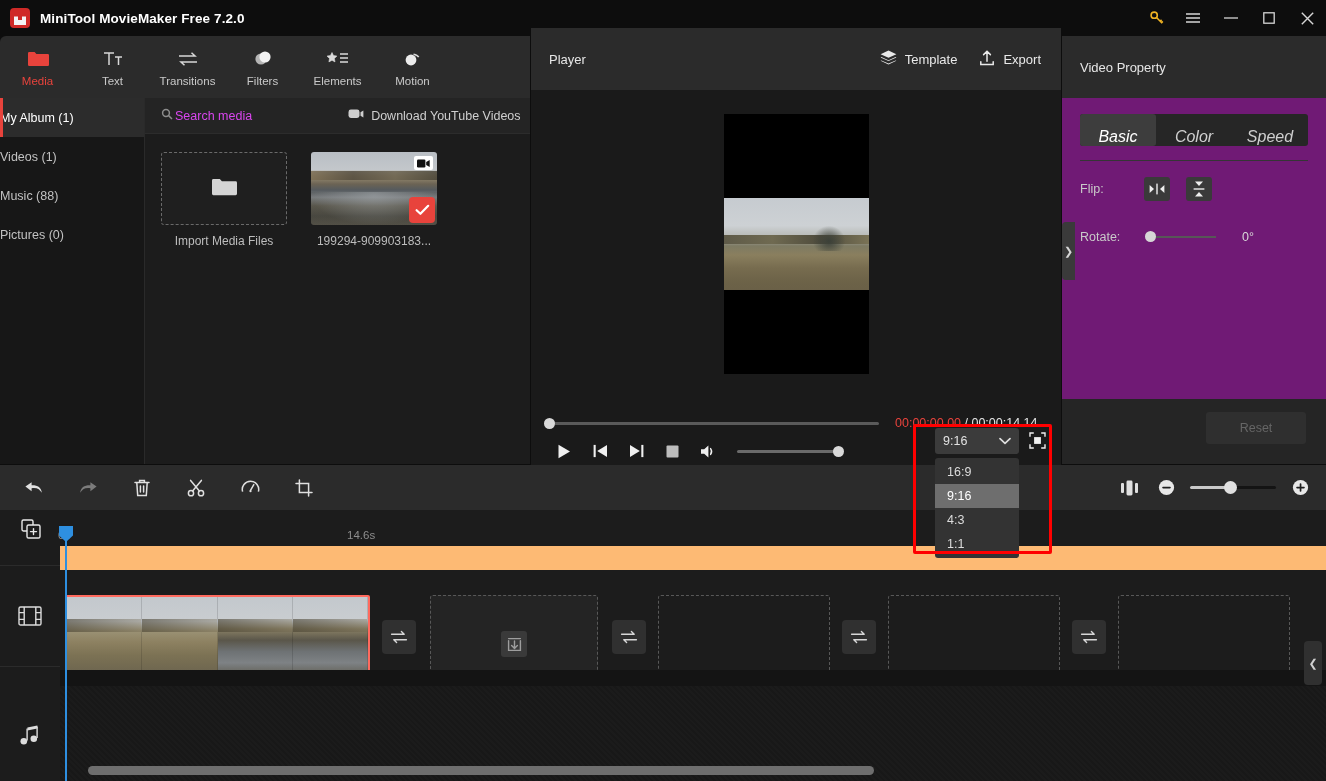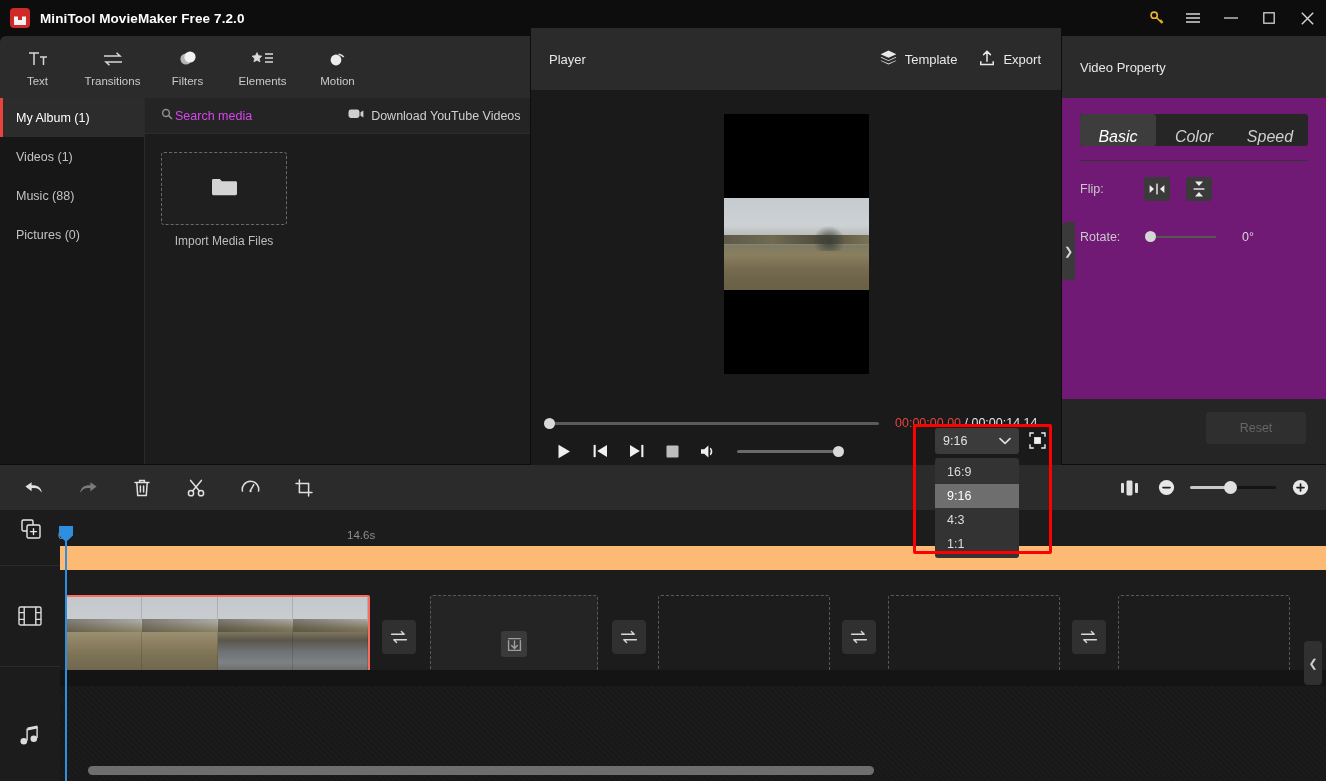--- a/index.html
+++ b/index.html
@@ -61,21 +61,21 @@
   
   .media-panel {
     position: absolute; left: 0; top: 98px; width: 530px; height: 366px;
     background: #1c1c1c;
   }
   .media-side {
     position: absolute; left: 0; top: 0; width: 145px; height: 366px;
     background: #171717; border-right: 1px solid #2a2a2a;
   }
   .side-item {
-    height: 39px; display: flex; align-items: center; padding-left: 16px;
+    height: 39px; display: flex; align-items: center; 
     font-size: 12.5px; color: #c2c2c2; position: relative;
   }
   .side-item.active { background: #2c2c2c; color: #ffffff; }
   .side-item.active::before {
     content: ""; position: absolute; left: 0; top: 0; width: 3px; height: 39px;
     background: #e8433c;
   }
   .media-main { position: absolute; left: 145px; top: 0; right: 0; height: 366px; }
   .media-topbar {
     height: 36px; background: #242424; display: flex; align-items: center;
@@ -313,20 +313,28 @@
       </div>
       <div class="win-btn close">
         <svg width="13" height="13" viewBox="0 0 13 13" stroke="#d6d6d6" stroke-width="1.4">
             <path d="M0.8 0.8 L12.2 12.2 M12.2 0.8 L0.8 12.2"></path>
           </svg>
       </div>
     </div>
   </div>
 
   <div class="toolbar">
+    <div class="tool-tab active">
+      <span class="ico">
+        <svg width="22" height="18" viewBox="0 0 22 18" fill="#e8433c">
+            <path d="M1 3.2a1.2 1.2 0 0 1 1.2-1.2h5.4l1.8 2h11.4a1.2 1.2 0 0 1 1.2 1.2v9.6a1.2 1.2 0 0 1-1.2 1.2H2.2A1.2 1.2 0 0 1 1 14.8z"></path>
+          </svg>
+      </span>
+      <span>Media</span>
+    </div>
     <div class="tool-tab">
       <span class="ico">
         <svg width="22" height="18" viewBox="0 0 22 18" fill="none" stroke="#d8d8d8" stroke-width="1.5">
           <path d="M2 3h10M7 3v12"></path>
             <path d="M13 7h7M16.5 7v8"></path>
         </svg>
       </span>
       <span>Text</span>
     </div>
     <div class="tool-tab">
@@ -409,20 +417,36 @@
           <div class="import-box">
             <span>
               <svg width="26" height="20" viewBox="0 0 26 20" fill="#d4d4d4">
                 <path d="M1 3.4a1.4 1.4 0 0 1 1.4-1.4h6.4l2.1 2.3h13.7a1.4 1.4 0 0 1 1.4 1.4v11.1a1.4 1.4 0 0 1-1.4 1.4H2.4A1.4 1.4 0 0 1 1 16.8z"></path>
               </svg>
             </span>
           </div>
           <div class="media-cap">Import Media Files</div>
         </div>
 
+        <div class="media-cell">
+          <div class="thumb">
+            <span class="badge-vid">
+              <svg width="13" height="9" viewBox="0 0 13 9" fill="#111">
+                <rect x="0" y="0.6" width="8.4" height="7.8" rx="1.2"></rect>
+                <path d="M9.2 3 L12.7 1 v7 L9.2 6z"></path>
+              </svg>
+            </span>
+            <span class="badge-chk">
+              <svg width="15" height="12" viewBox="0 0 15 12" fill="none" stroke="#fff" stroke-width="2.2" stroke-linecap="round" stroke-linejoin="round">
+                <path d="M1.6 6.2 L5.4 9.8 L13.2 1.8"></path>
+              </svg>
+            </span>
+          </div>
+          <div class="media-cap">199294-909903183...</div>
+        </div>
       </div>
     </div>
   </div>
 
   <div class="player">
     <div class="player-head">
       <span>Player</span>
       <div class="ph-actions">
         <div class="ph-act">
           <span>

